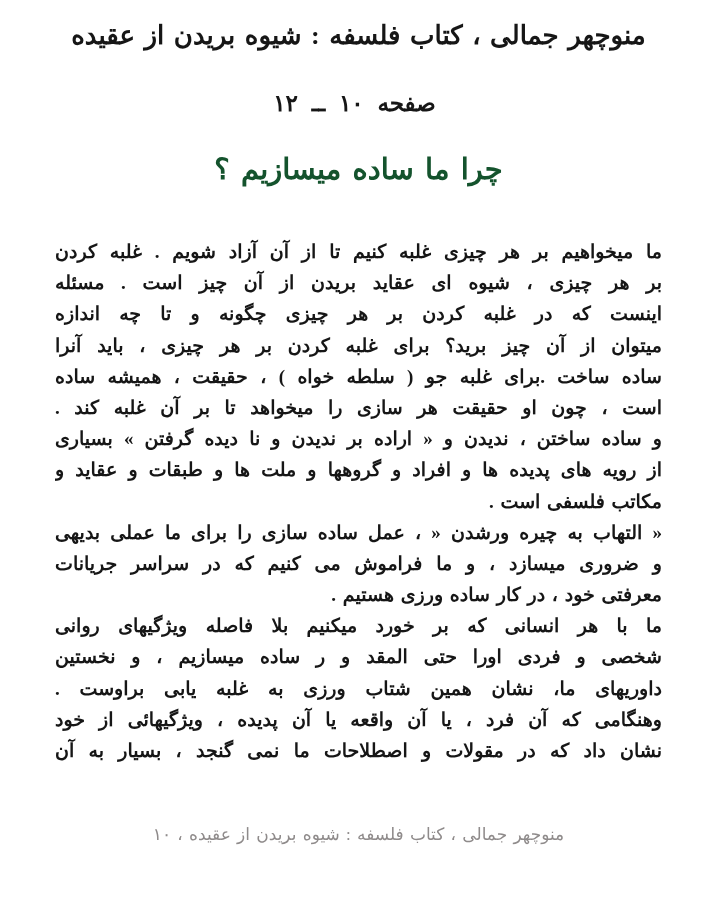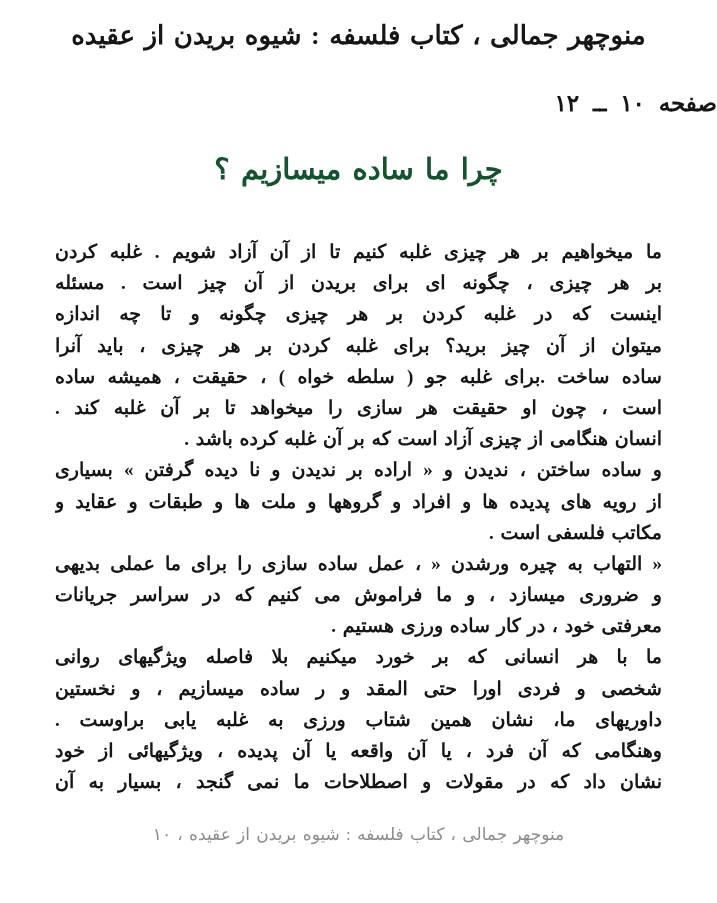--- a/index.html
+++ b/index.html
@@ -17,21 +17,22 @@
     position: absolute;
     top: 20px; left: 10px; right: 10px;
     text-align: center;
     font-size: 26px;
     font-weight: bold;
     letter-spacing: 0px;
     word-spacing: 3px;
   }
   .header-line2 {
     position: absolute;
-    top: 90px; left: 0; right: 0;
+    top: 90px; left: 0; right: 8px;
+    text-align: center;
     font-size: 23px;
     font-weight: bold;
     word-spacing: 8px;
   }
   .doc-title {
     position: absolute;
     top: 152px; left: 0; right: 0;
     text-align: center;
     font-size: 29px;
     font-weight: bold;
@@ -69,26 +70,25 @@
 <div class="page">
 
   <div class="header-line1" style="color: rgb(22, 22, 22);">منوچهر جمالی ، کتاب فلسفه : شیوه بریدن از عقیده</div>
 
   <div class="header-line2" style="color: rgb(22, 22, 22);">صفحه ۱۰ ــ ۱۲</div>
 
   <div class="doc-title" style="color: #14532d;">چرا ما ساده میسازیم ؟</div>
 
   <div class="body-text">
     <div class="bline j">ما میخواهیم بر هر چیزی غلبه کنیم تا از آن آزاد شویم . غلبه کردن</div>
-    <div class="bline j">بر هر چیزی ، چگونه ای برای بریدن از آن چیز است . مسئله</div>
+    <div class="bline j">بر هر چیزی ، شیوه ای عقاید بریدن از آن چیز است . مسئله</div>
     <div class="bline j">اینست که در غلبه کردن بر هر چیزی چگونه و تا چه اندازه</div>
     <div class="bline j">میتوان از آن چیز برید؟ برای غلبه کردن بر هر چیزی ، باید آنرا</div>
     <div class="bline j">ساده ساخت .برای غلبه جو ( سلطه خواه ) ، حقیقت ، همیشه ساده</div>
     <div class="bline j">است ، چون او حقیقت هر سازی را میخواهد تا بر آن غلبه کند .</div>
-    <div class="bline short">انسان هنگامی از چیزی آزاد است که بر آن غلبه کرده باشد .</div>
     <div class="bline j">و ساده ساختن ، ندیدن و « اراده بر ندیدن و نا دیده گرفتن » بسیاری</div>
     <div class="bline j">از رویه های پدیده ها و افراد و گروهها و ملت ها و طبقات و عقاید و</div>
     <div class="bline short">مکاتب فلسفی است .</div>
     <div class="bline j">« التهاب به چیره ورشدن « ، عمل ساده سازی را برای ما عملی بدیهی</div>
     <div class="bline j">و ضروری میسازد ، و ما فراموش می کنیم که در سراسر جریانات</div>
     <div class="bline short">معرفتی خود ، در کار ساده ورزی هستیم .</div>
     <div class="bline j">ما با هر انسانی که بر خورد میکنیم بلا فاصله ویژگیهای روانی</div>
     <div class="bline j">شخصی و فردی اورا حتی المقد و ر ساده میسازیم ، و نخستین</div>
     <div class="bline j">داوریهای ما، نشان همین شتاب ورزی به غلبه یابی براوست .</div>
     <div class="bline j">وهنگامی که آن فرد ، یا آن واقعه یا آن پدیده ، ویژگیهائی از خود</div>

